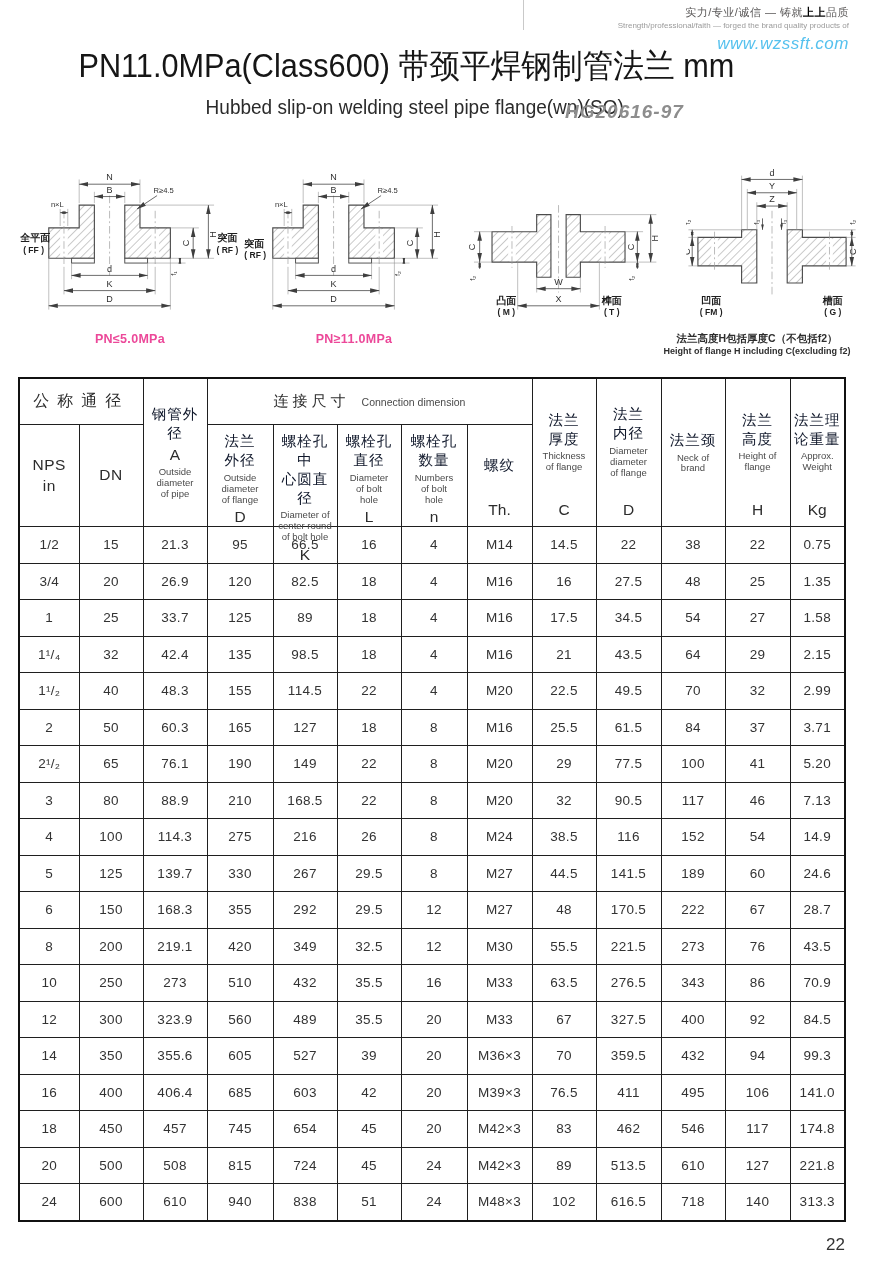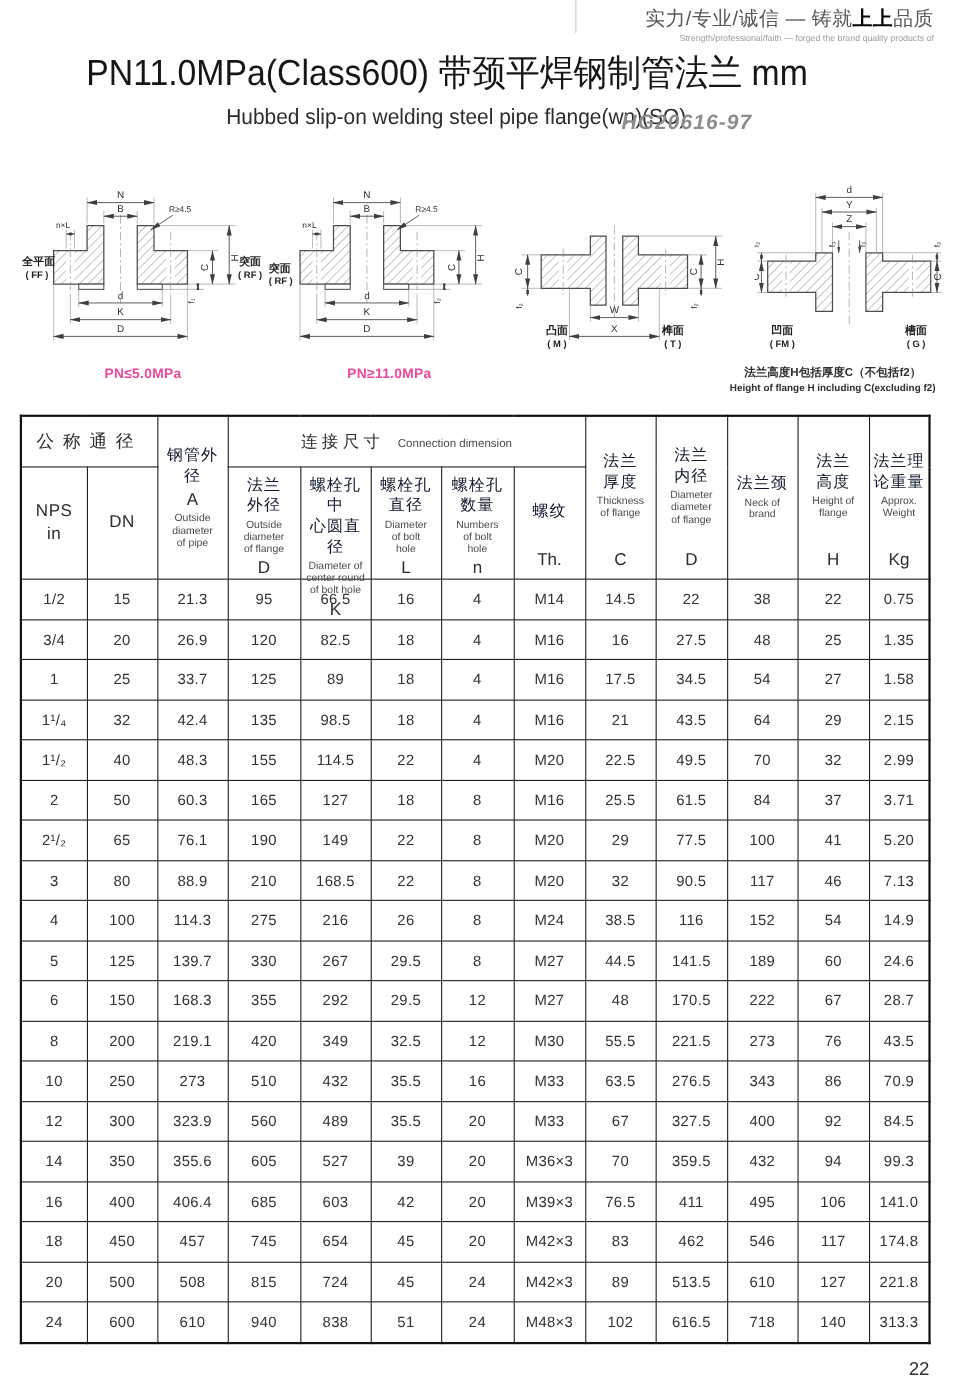--- a/index.html
+++ b/index.html
@@ -2,21 +2,21 @@
 <html><head>
 <meta charset="utf-8">
 <style>
   html,body{margin:0;padding:0;}
   body{
     width:869px;height:1261px;background:#ffffff;position:relative;overflow:hidden;
     font-family:"Liberation Sans","DejaVu Sans",sans-serif;color:#222;
   }
   
   .topbar{position:absolute;top:5px;right:20px;text-align:right;}
-  .topbar .tl-cn{font-size:18px;color:#595757;letter-spacing:.5px;}
+  .topbar .tl-cn{font-size:11px;color:#595757;letter-spacing:.5px;}
   .topbar .tl-cn .bd{font-weight:bold;color:#000;}
   .topbar .tl-en{font-size:8px;color:#9b9b9b;margin-top:1px;}
   .topbar .url{font-size:17px;color:#55c1ee;font-style:italic;margin-top:4px;letter-spacing:.5px;}
   .topdiv{position:absolute;left:523px;top:0;width:1px;height:30px;background:#c9c9c9;}
   
   .titleblock{position:absolute;left:20px;top:44px;width:831px;text-align:center;}
   .title{margin:0;font-size:33px;font-weight:500;color:#161616;white-space:nowrap;
          transform:scaleX(.93);transform-origin:left;}
   .subtitle{font-size:20px;color:#2b2b2b;margin-top:7px;transform:scaleX(.95);transform-origin:left;}
   .standard{position:absolute;left:545px;top:57px;font-size:19px;color:#8d8d8d;
@@ -77,20 +77,21 @@
     <marker id="arrs" viewBox="0 0 10 6" markerWidth="6" markerHeight="4" refX="9.5" refY="3" orient="auto-start-reverse" markerUnits="userSpaceOnUse">
       <path d="M0,0.6 L10,3 L0,5.4 Z" fill="#3e3e3e"></path>
     </marker>
   </defs>
 </svg>
 
 <div class="topdiv"></div>
 <div class="topbar">
   <div class="tl-cn"><span>实力/专业/诚信 — 铸就</span><span class="bd">上上</span><span>品质</span></div>
   <div class="tl-en">Strength/professional/faith — forged the brand quality products of</div>
+  <div class="url">www.wzssft.com</div>
 </div>
 
 <div class="titleblock">
   <h1 class="title">PN11.0MPa(Class600) 带颈平焊钢制管法兰 mm</h1>
   <div class="subtitle">Hubbed slip-on welding steel pipe flange(wn)(SO)</div>
   <div class="standard">HG20616-97</div>
 </div>
 
 <div class="draws">
 

